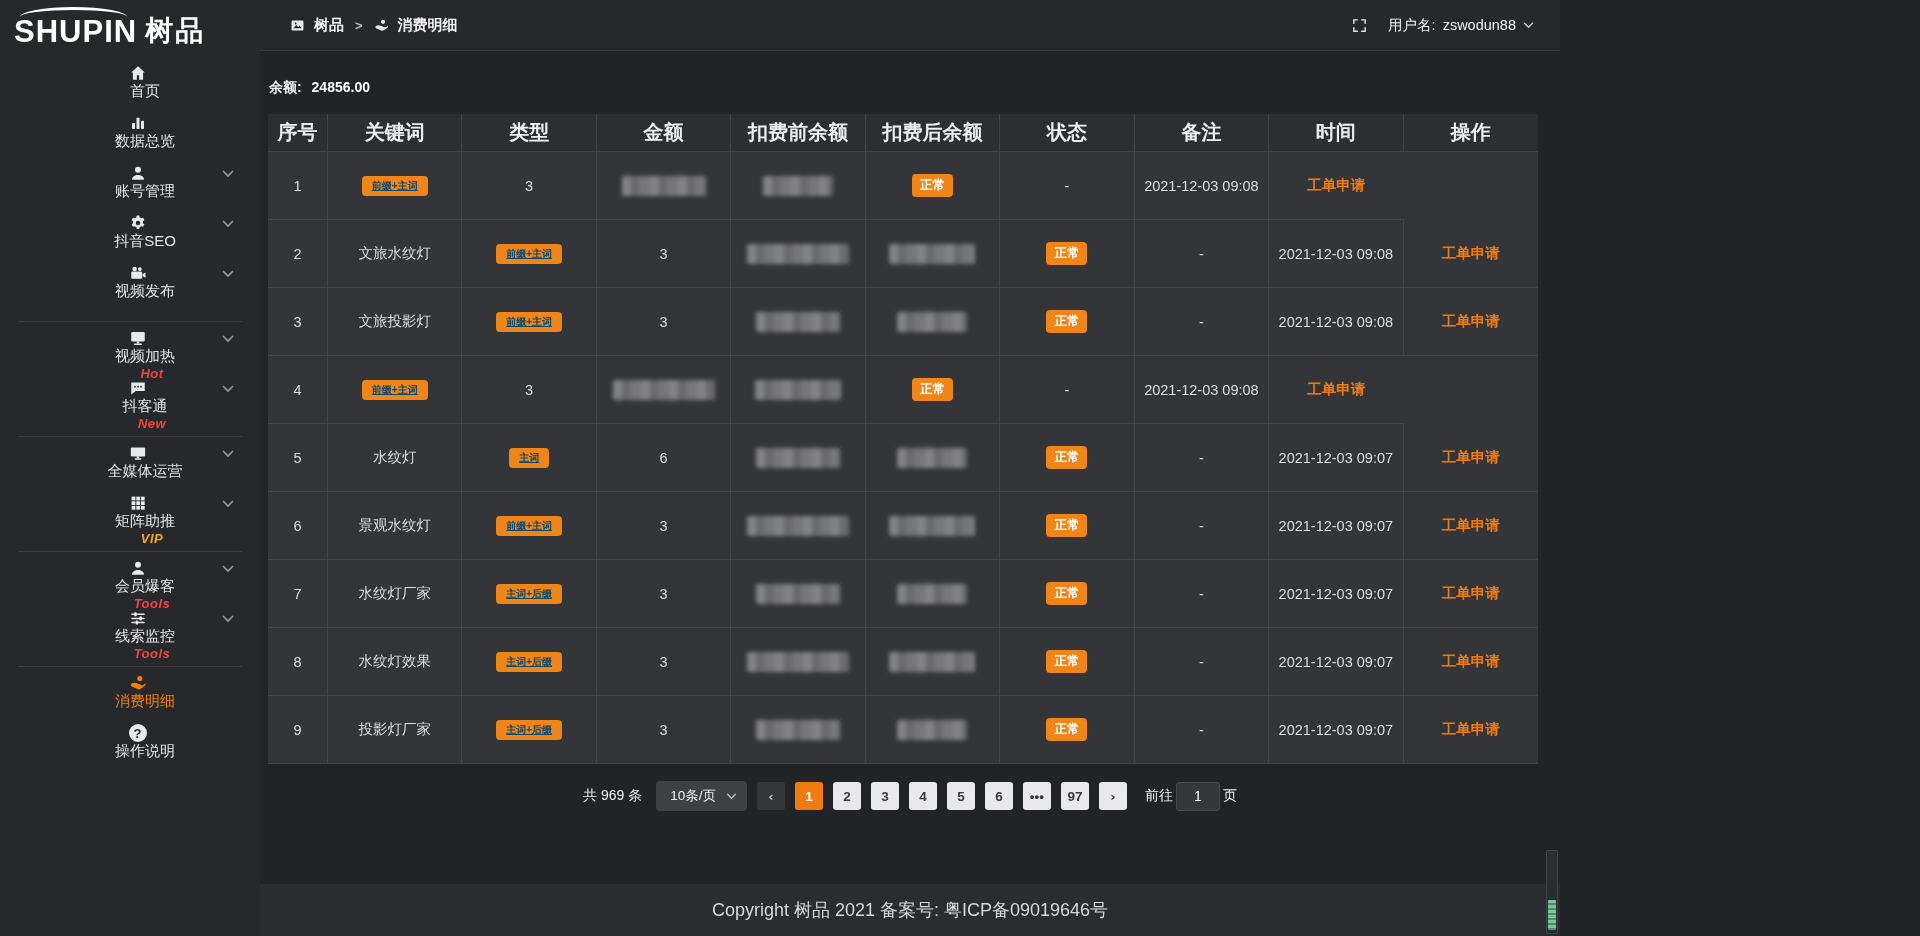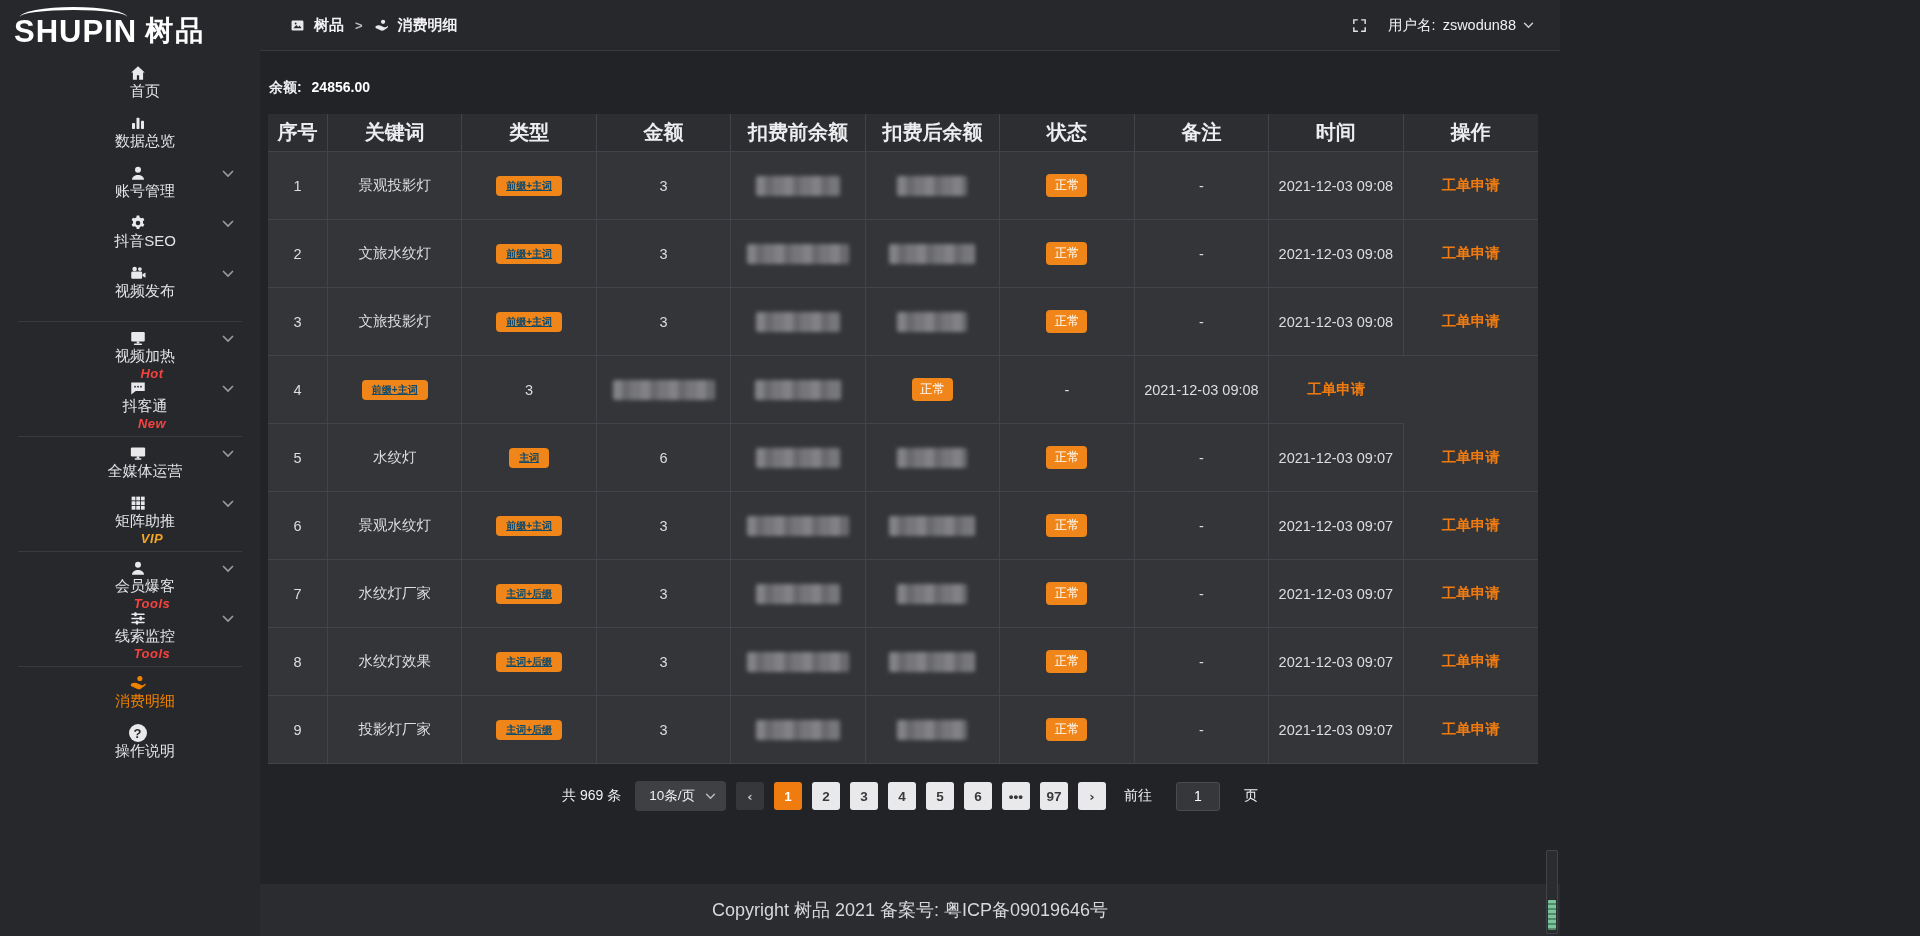--- a/index.html
+++ b/index.html
@@ -44,42 +44,42 @@
 
   .table { margin:17px 22px 0 8px; }
   .trow { display:grid; grid-template-columns:60px repeat(9, 1fr); }
   .trow > div { display:flex; align-items:center; justify-content:center; border-right:1px solid #434449; border-bottom:1px solid #434449; text-align:center; }
   .trow > div:last-child { border-right:none; }
   .thead { background:#2d2e32; }
   .thead > div { height:38px; font-size:20px; font-weight:bold; color:#ecedef; }
   .tbody-row { background:#343539; }
   .tbody-row > div { height:68px; font-size:14.5px; color:#dededf; }
   .type-badge { background:#f08519; color:#0c4a6e; font-size:10px; font-weight:bold; padding:5px 10px; border-radius:4px; line-height:1;text-decoration:underline; }
-  .status-badge { background:#f08519; color:#fff; font-size:12.5px; font-weight:normal; padding:5px 8px; border-radius:4px; line-height:1; }
+  .status-badge { background:#f08519; color:#fff; font-size:12.5px; font-weight:bold; padding:5px 8px; border-radius:4px; line-height:1; }
   .masked { height:20px; border-radius:2px; opacity:.8; filter:blur(2px);
     background:repeating-linear-gradient(90deg,#97979b 0 9px,#77777b 9px 17px,#88888c 17px 28px),
                repeating-linear-gradient(0deg,rgba(255,255,255,.10) 0 5px,rgba(0,0,0,.05) 5px 10px); }
   .masked.before { width:102px; }
   .masked.after { width:86px; }
   .tbody-row:nth-child(odd) .masked.before { width:84px; }
   .tbody-row:nth-child(odd) .masked.after { width:70px; }
   .action-link { color:#ef7b10; font-size:14.5px; font-weight:bold; cursor:pointer; }
   .remark { color:#cfcfd1; }
 
   
   .pager { margin-top:17px; display:flex; align-items:center; justify-content:center; gap:10px; font-size:14px; color:#f0f0f2; }
   .total-label { margin-right:4px; }
   .size-select { display:flex; align-items:center; gap:10px; background:#3f4044; border-radius:4px; height:30px; padding:0 10px 0 14px; cursor:pointer; color:#eef0f2; font-size:13.5px; }
   .size-select .user-caret { color:#b9babd; }
   .pg-btn { min-width:28px; height:28px; border-radius:3px; display:flex; align-items:center; justify-content:center; font-size:13.5px; font-weight:bold; cursor:pointer; padding:0 5px; }
   .pg-btn.light { background:#e9e9eb; color:#38393d; }
   .pg-btn.dark { background:#36373b; color:#c9c9cb; }
   .pg-btn.active { background:#f07c10; color:#fff; }
   .pg-arrow { font-family:"DejaVu Sans",sans-serif; font-size:13px; }
-  .goto { display:flex; align-items:center; gap:24px; margin-left:8px; }
+  .goto { display:flex; align-items:center; gap:3px; margin-left:8px; }
   .goto-input { width:44px; height:29px; background:#36373b; border:1px solid #4a4b50; border-radius:3px; color:#fff; text-align:center; font-size:14px; display:flex; align-items:center; justify-content:center; }
 
   
   .footer { position:absolute; left:0; right:0; bottom:0; height:52px; background:#2b2c2f; display:flex; align-items:center; justify-content:center; font-size:18px; color:#d8d8da; }
 
   
   .scroll-widget { position:absolute; right:2px; bottom:2px; width:12px; height:84px; background:#2b2c30; border:1px solid #43444a; border-radius:2px; z-index:5; }
   .scroll-thumb { position:absolute; left:1px; bottom:3px; width:8px; height:30px; border-radius:1px; background:repeating-linear-gradient(180deg,#7cc49c 0 3px,#4f8b69 3px 5px); }
 </style>
 </head>
@@ -315,21 +315,20 @@
           <div>扣费前余额</div>
           <div>扣费后余额</div>
           <div>状态</div>
           <div>备注</div>
           <div>时间</div>
           <div>操作</div>
         </div>
       <div id="tbody-root">
           <div class="trow tbody-row">
             <div>1</div>
-            <div>景观投影灯</div>
             <div>
               <span class="type-badge">前缀+主词</span>
             </div>
             <div>3</div>
             <div>
               <span class="masked before"></span>
             </div>
             <div>
               <span class="masked after"></span>
             </div>

